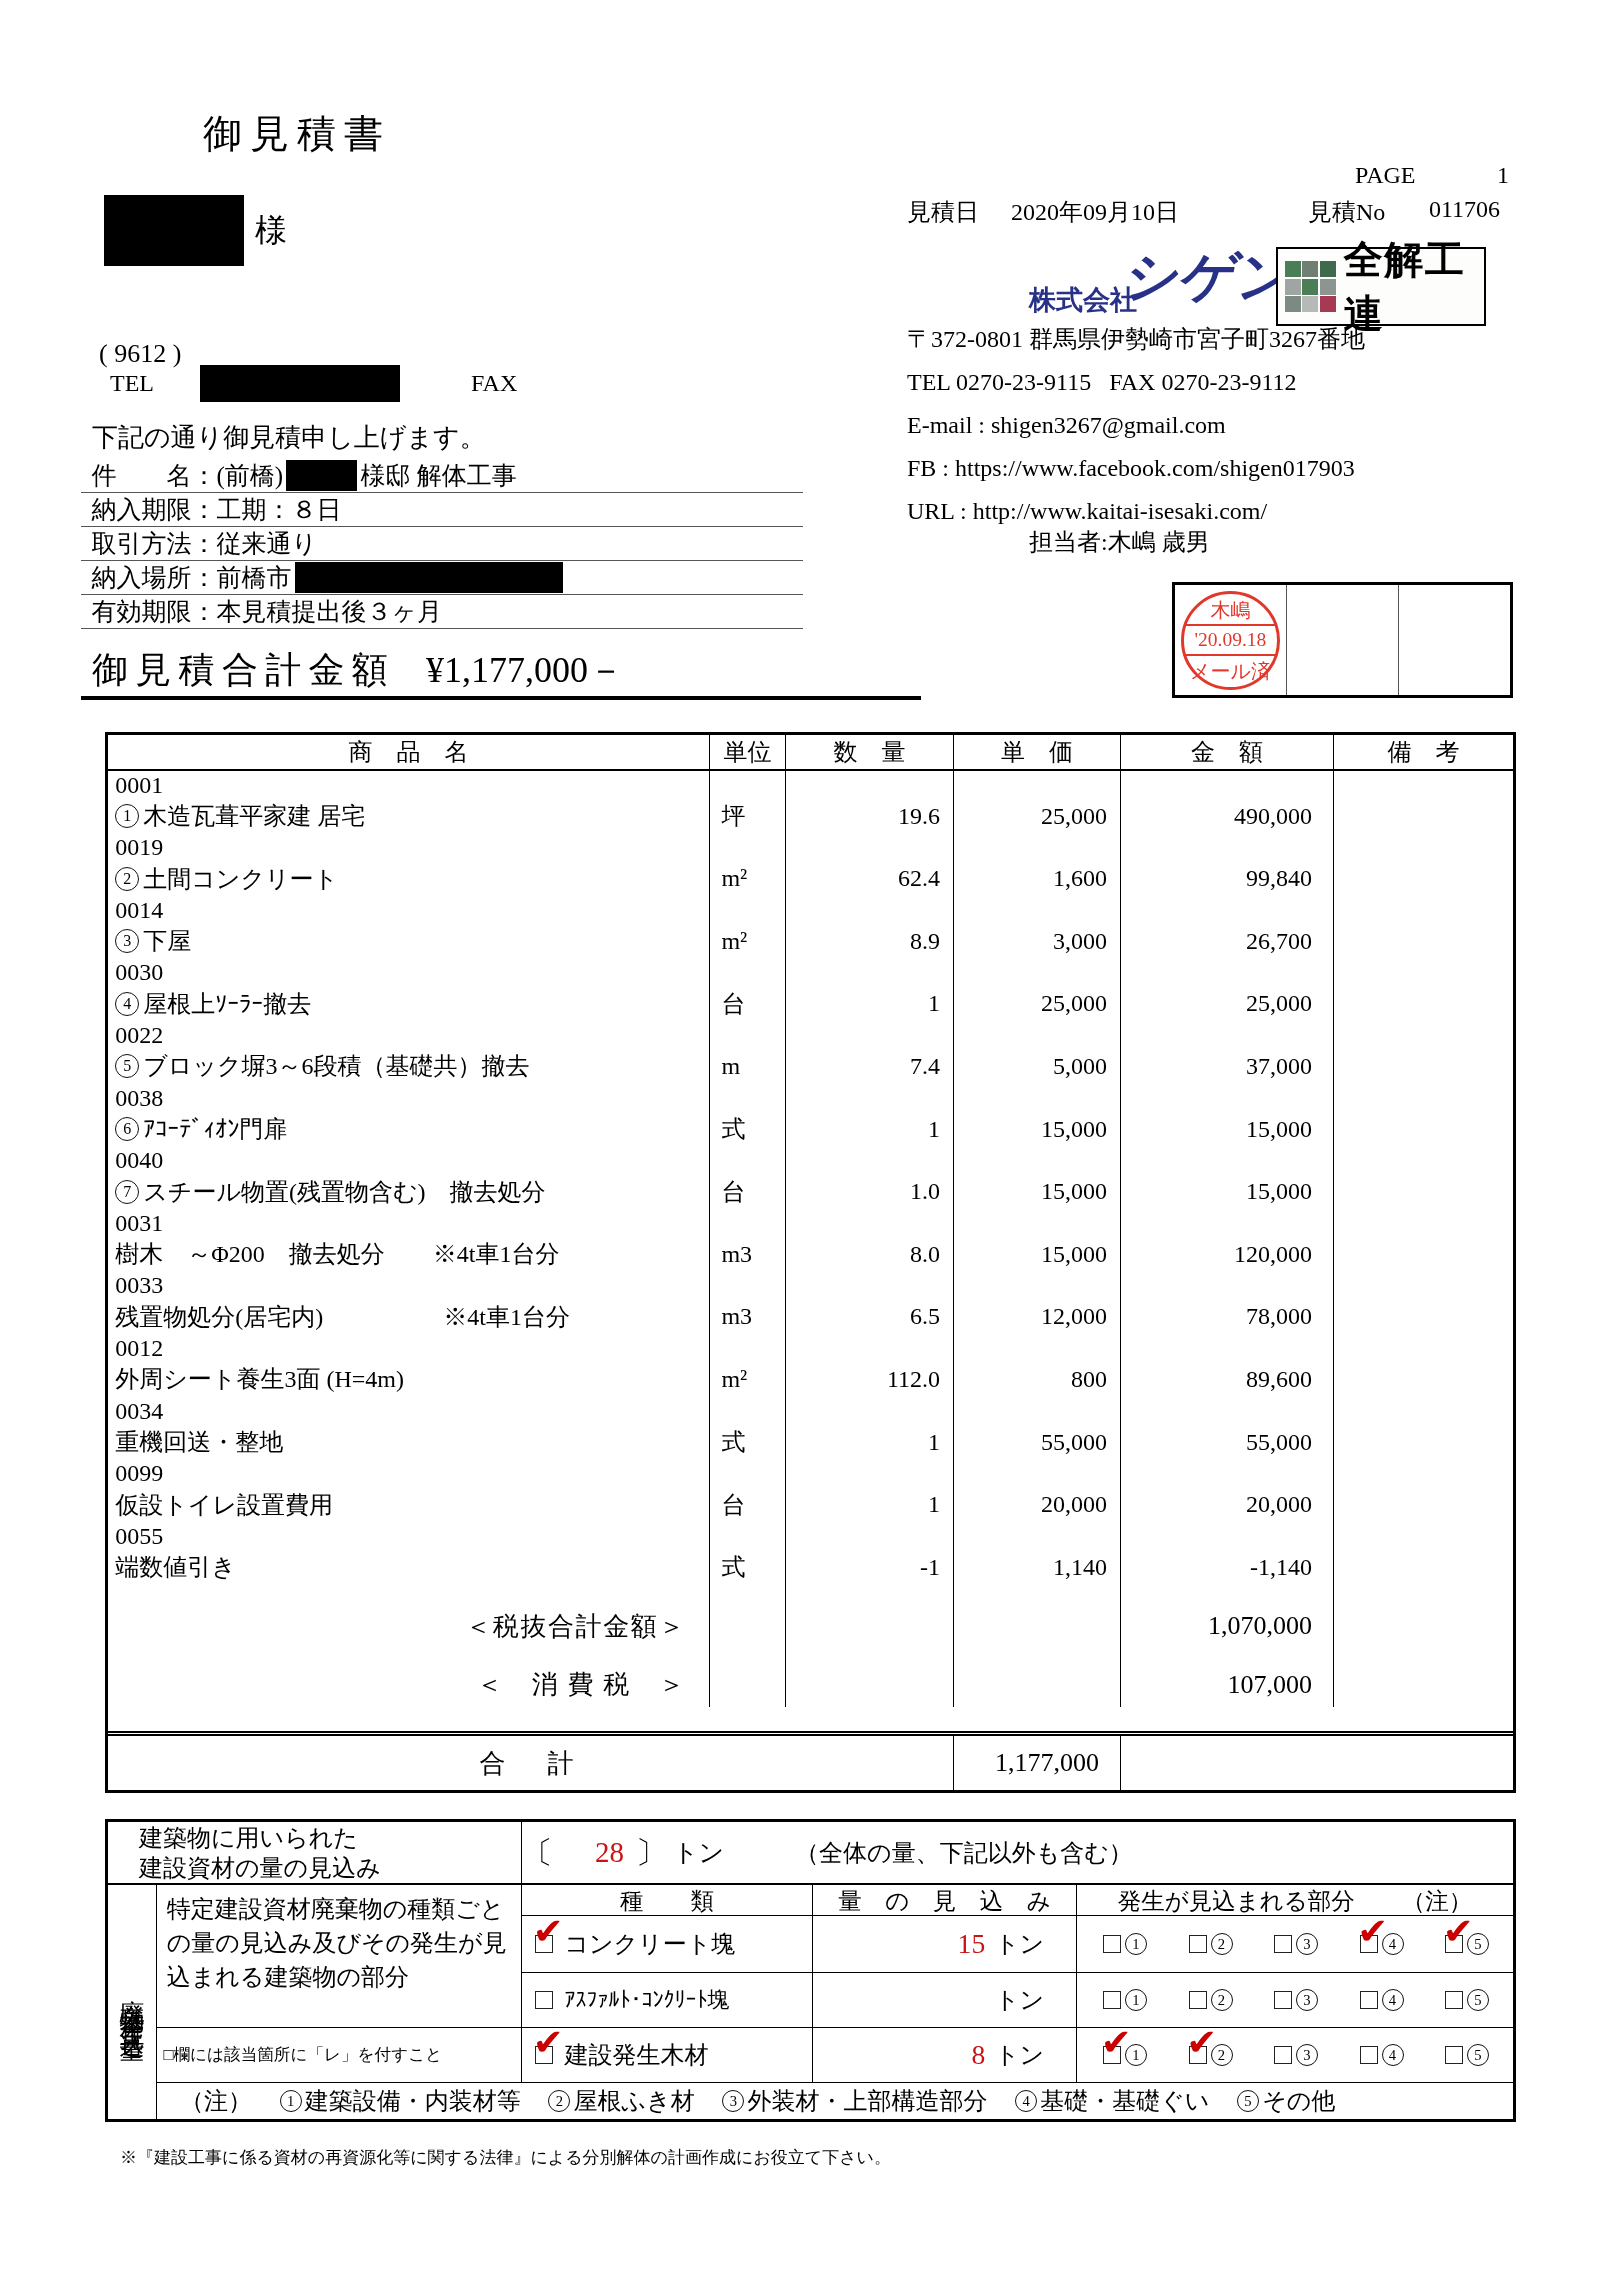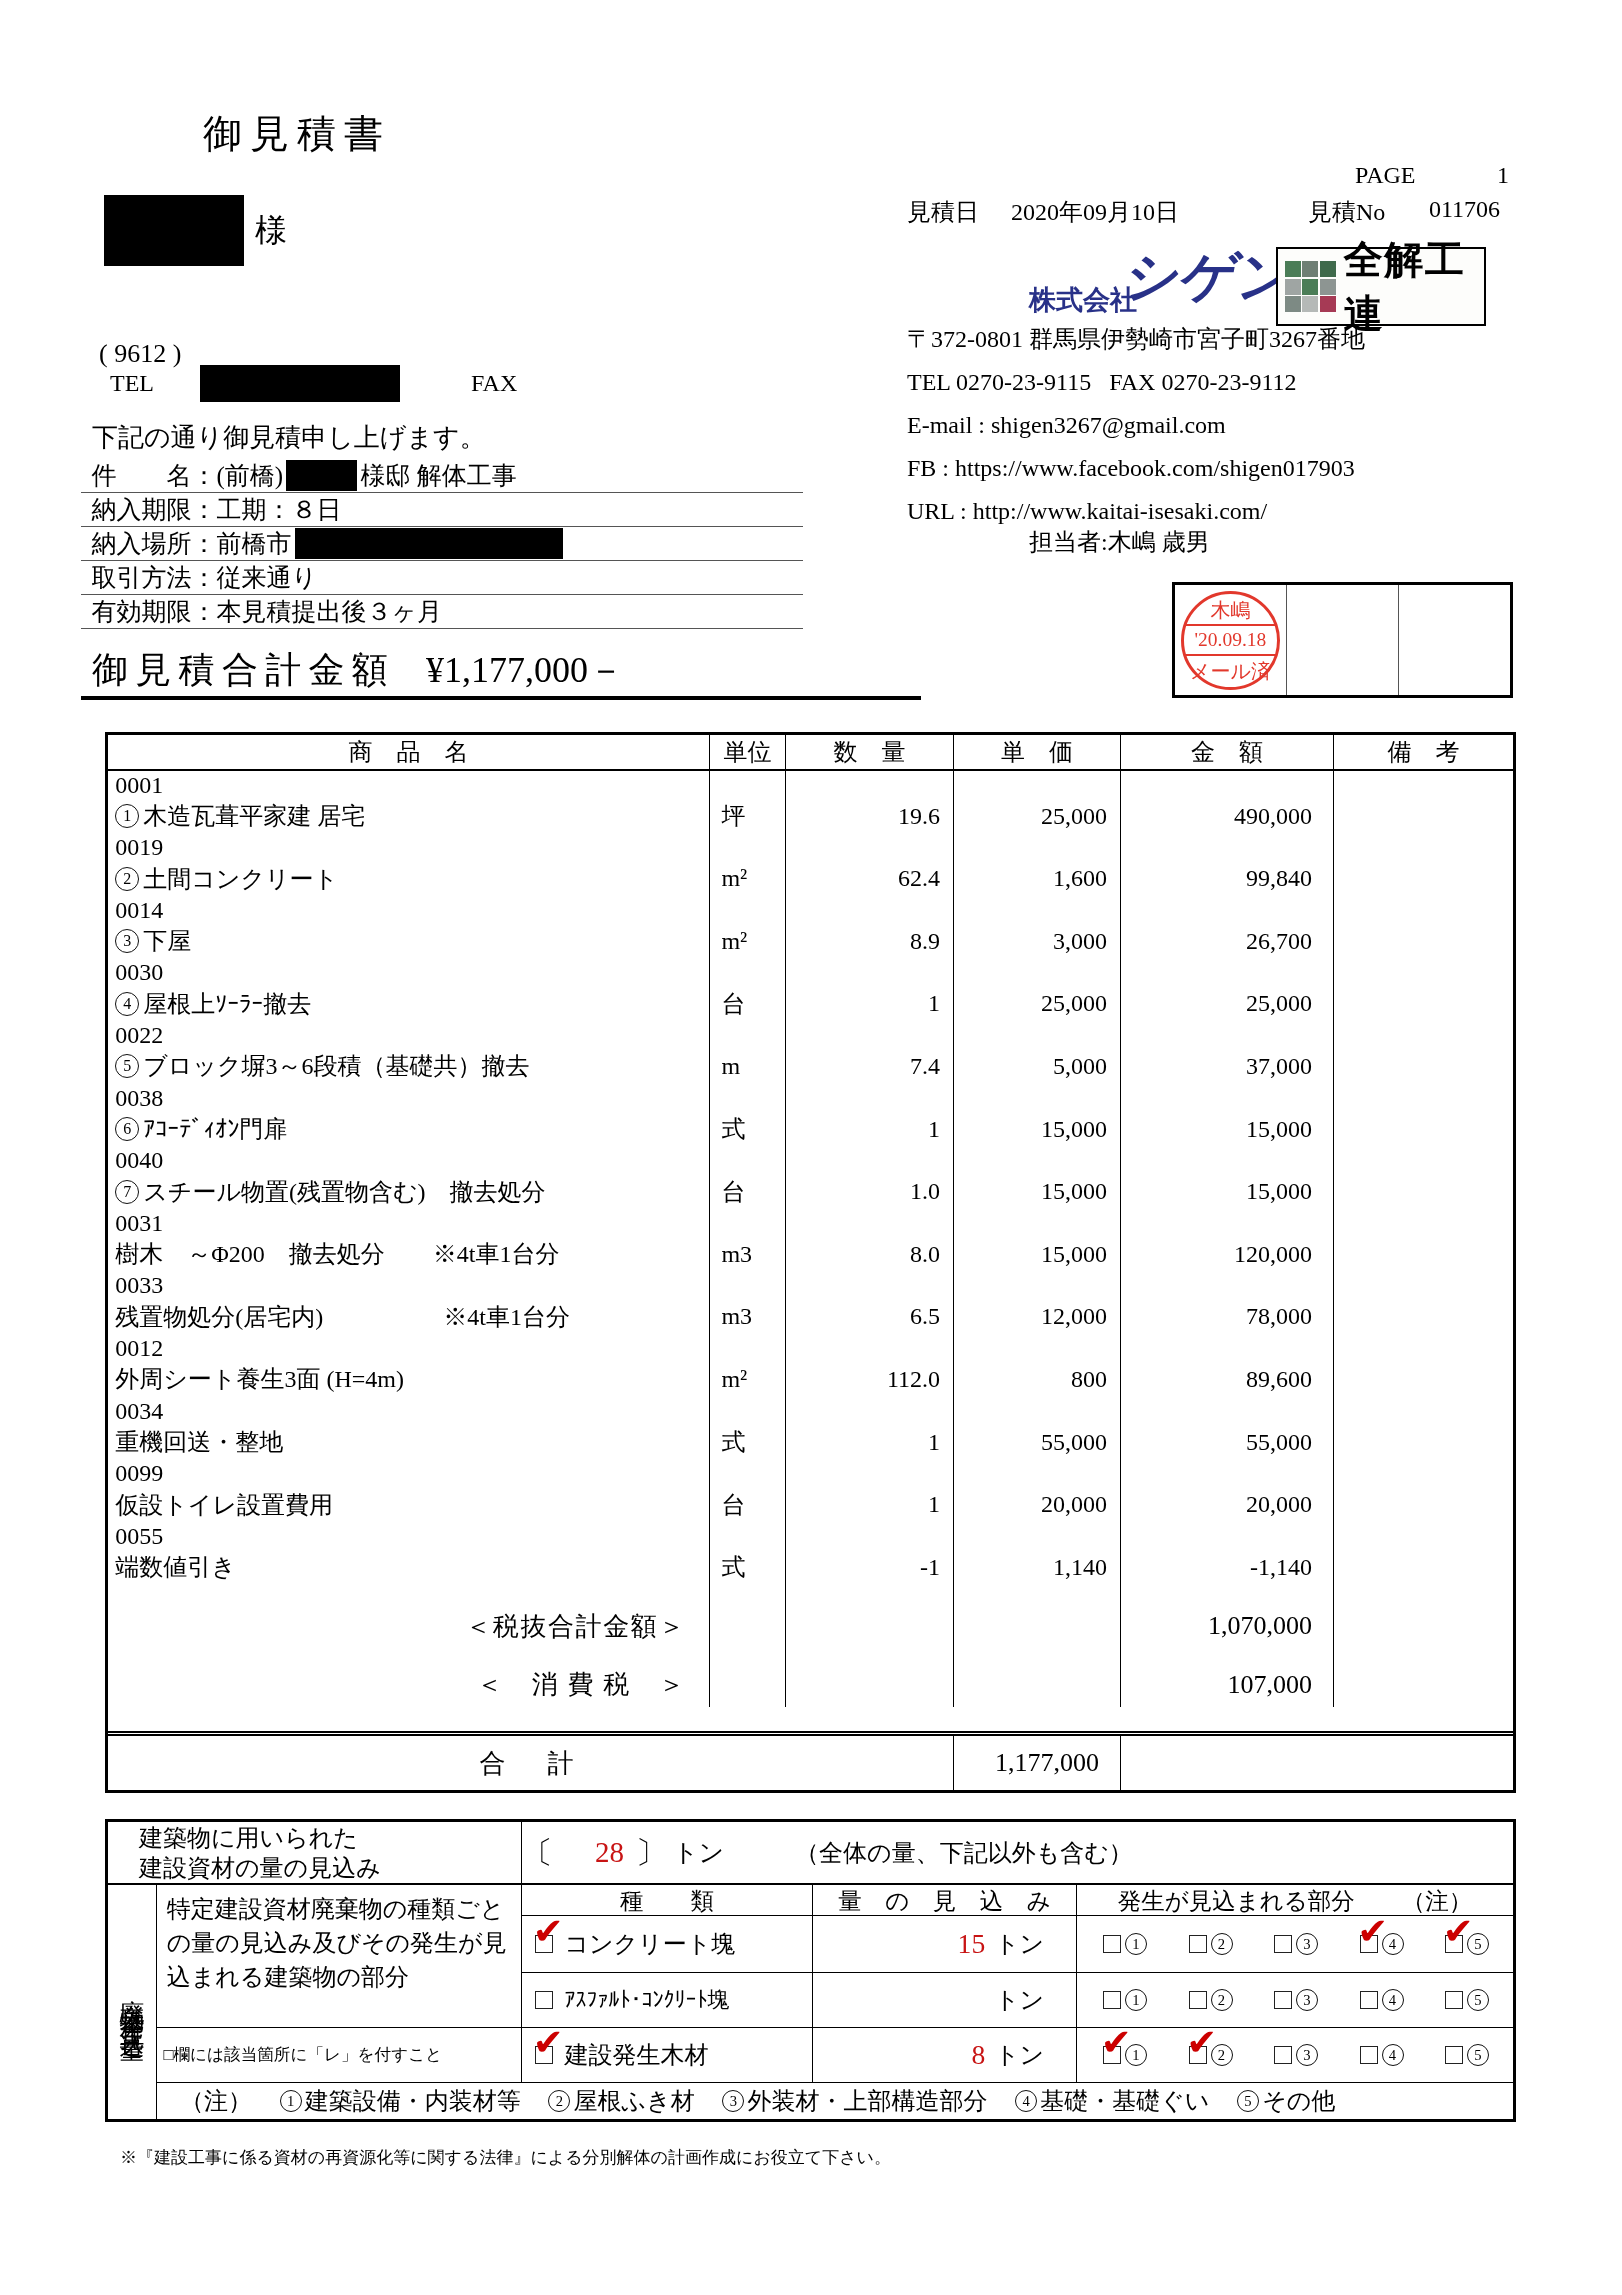--- a/index.html
+++ b/index.html
@@ -194,27 +194,27 @@
       <span>件　　名：</span>
         <span>(前橋)</span>
         <span class="redact r-name"></span>
         <span>様邸 解体工事</span>
     </div>
     <div class="orow">
       <span>納入期限：</span>
         <span>工期：８日</span>
     </div>
     <div class="orow">
+      <span>取引方法：</span>
+        <span>従来通り</span>
+    </div>
+    <div class="orow">
       <span>納入場所：</span>
         <span>前橋市</span>
         <span class="redact r-place"></span>
-    </div>
-    <div class="orow">
-      <span>取引方法：</span>
-        <span>従来通り</span>
     </div>
     <div class="orow">
       <span>有効期限：</span>
         <span>本見積提出後３ヶ月</span>
     </div>
   </div>
 
   <div class="abs" id="totalline">
     <span class="tl-label">御見積合計金額</span>
     <span class="tl-amount">¥1,177,000－</span>

